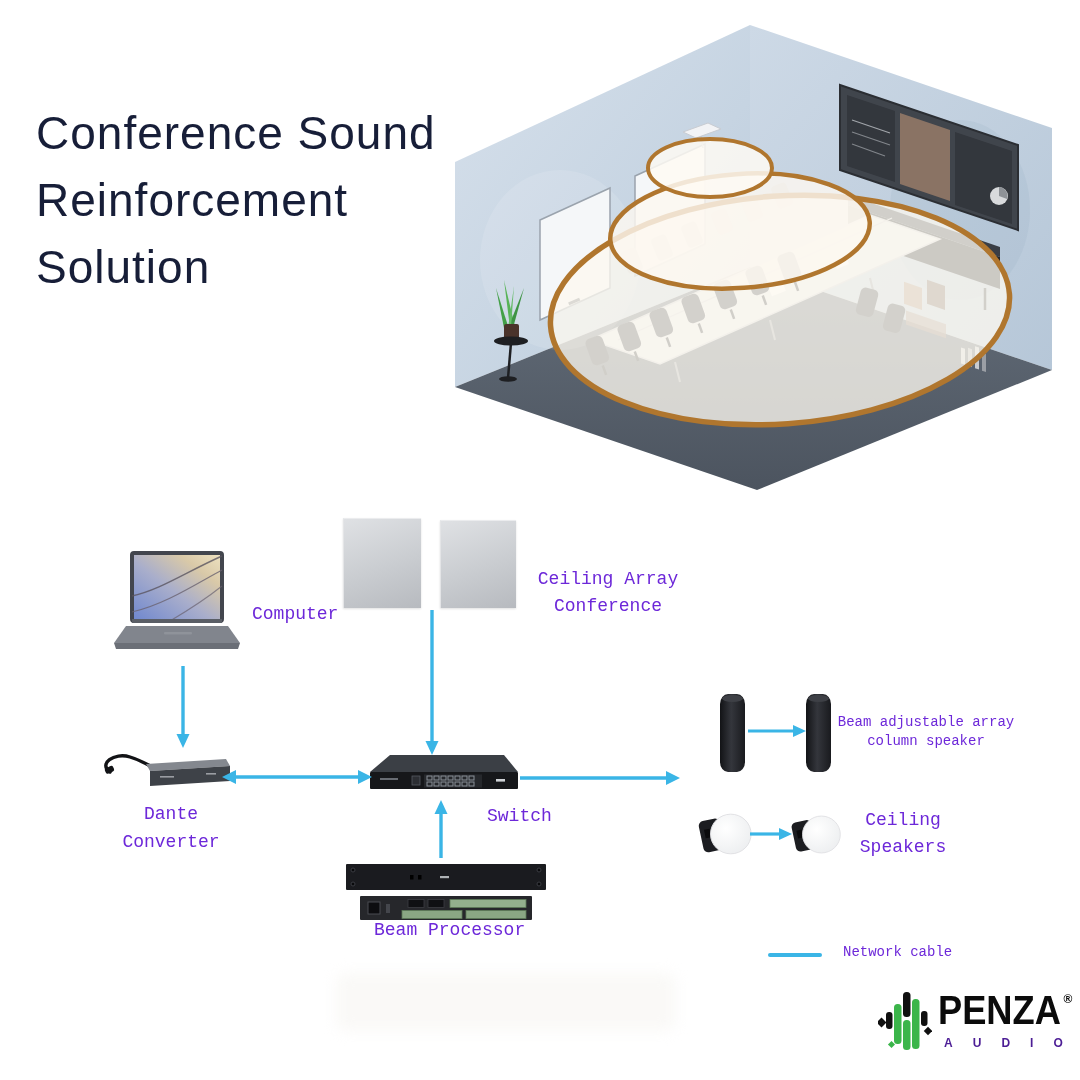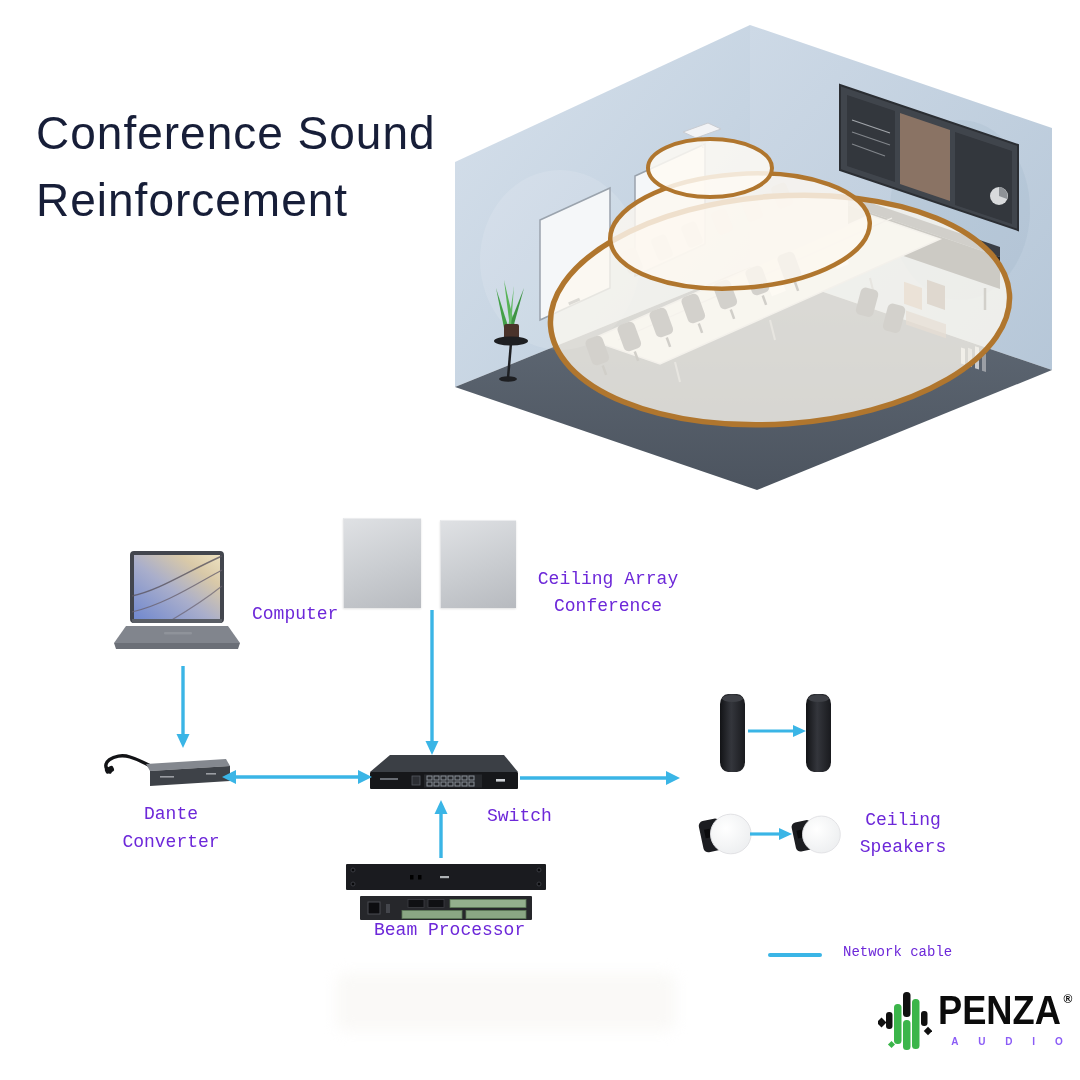--- a/index.html
+++ b/index.html
@@ -36,31 +36,32 @@
          background:rgba(240,238,233,0.35);border-radius:10px;filter:blur(7px);}
 
   
   .logo{position:absolute;left:878px;top:986px;width:200px;height:85px;text-align:right;}
   .logo-bars{position:absolute;left:0;top:0;}
   .logo-text{position:absolute;left:60px;top:2px;}
   .logo-brand{font-size:37px;font-weight:900;color:#0b0b0b;letter-spacing:0px;
               display:inline-block;transform:scale(0.98,1.1);transform-origin:left top;
               font-family:"Liberation Sans",sans-serif;}
   .logo-reg{font-size:12px;font-weight:700;vertical-align:18px;color:#0b0b0b;}
-  .logo-sub{margin-top:6px;padding-left:3px;font-size:10px;font-weight:700;
-            letter-spacing:9.5px;color:#8b5cf6;font-family:"Liberation Sans",sans-serif;}
+  .logo-sub{margin-top:6px;padding-left:3px;font-size:12px;font-weight:700;
+            letter-spacing:9.5px;color:#4c1d95;font-family:"Liberation Sans",sans-serif;}
 </style>
 </head>
 <body>
 
 <div class="canvas">
 
   <div class="title">
     <div>Conference Sound</div>
     <div>Reinforcement</div>
+    <div>Solution</div>
   </div>
 
   <svg class="room" viewBox="0 0 640 500">
     <defs>
       <linearGradient id="gWallL" x1="0" y1="0" x2="1" y2="1">
         <stop offset="0" stop-color="#d6e0eb"></stop>
           <stop offset="0.6" stop-color="#c6d4e2"></stop>
           <stop offset="1" stop-color="#b9c9da"></stop>
       </linearGradient>
       <linearGradient id="gWallR" x1="0" y1="0" x2="1" y2="1">
@@ -288,20 +289,24 @@
     <rect x="62" y="41.5" width="16" height="8" fill="#0f1013" stroke="#3c3e44" stroke-width="0.8"></rect>
     <rect x="82" y="41.5" width="16" height="8" fill="#0f1013" stroke="#3c3e44" stroke-width="0.8"></rect>
     <rect x="104" y="41.5" width="76" height="8" fill="#93b08d" stroke="#5d7a58" stroke-width="0.8"></rect>
     <rect x="56" y="52.5" width="60" height="8" fill="#8aa784" stroke="#5d7a58" stroke-width="0.8"></rect>
     <rect x="120" y="52.5" width="60" height="8" fill="#8aa784" stroke="#5d7a58" stroke-width="0.8"></rect>
   </svg>
   <div class="lbl" style="left:374px;top:920px;font-size:18px">Beam Processor</div>
 
   <div class="colspk" style="left:720px;top:694px"></div>
   <div class="colspk" style="left:806px;top:694px"></div>
+  <div class="lbl center" style="left:830px;top:713px;width:192px;font-size:14px;line-height:19px">
+    <div>Beam adjustable array</div>
+    <div>column speaker</div>
+  </div>
 
   <svg class="arrow" style="left:696px;top:808px" width="58" height="52" viewBox="0 0 60 52">
     <rect x="5" y="11" width="22" height="33" rx="5" fill="#1c1d21" transform="rotate(-12 16 27)"></rect>
     <rect x="9" y="21" width="6" height="9" fill="#0a0a0c" transform="rotate(-12 12 25)"></rect>
     <ellipse cx="36" cy="26" rx="21" ry="20.5" fill="url(#gDomeA)" stroke="#e0e0e3" stroke-width="1"></ellipse>
     <defs>
         <radialGradient id="gDomeA" cx="0.38" cy="0.36" r="0.85">
       <stop offset="0" stop-color="#ffffff"></stop>
           <stop offset="1" stop-color="#e9ebed"></stop>
         </radialGradient>

